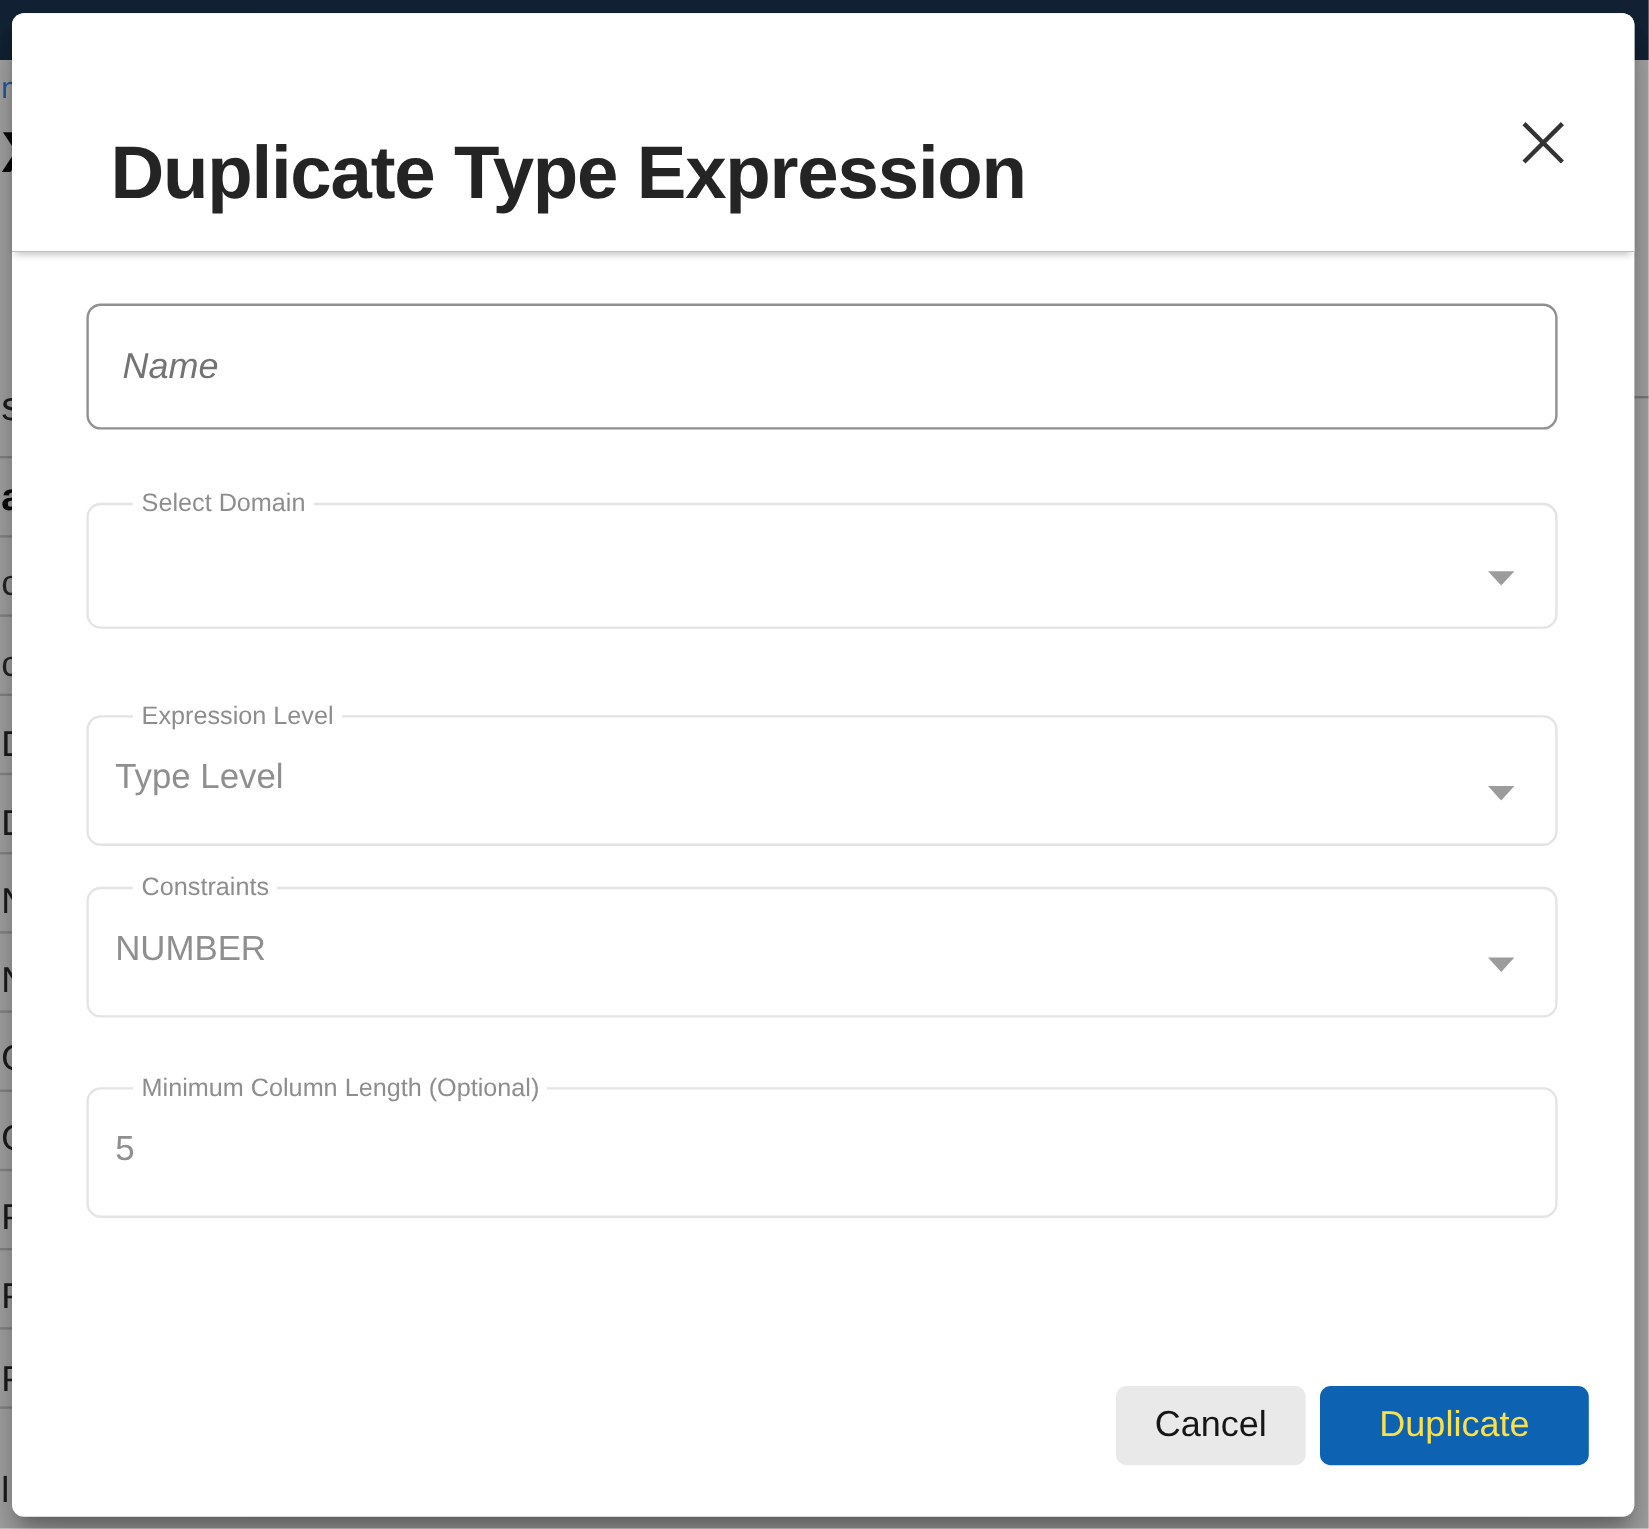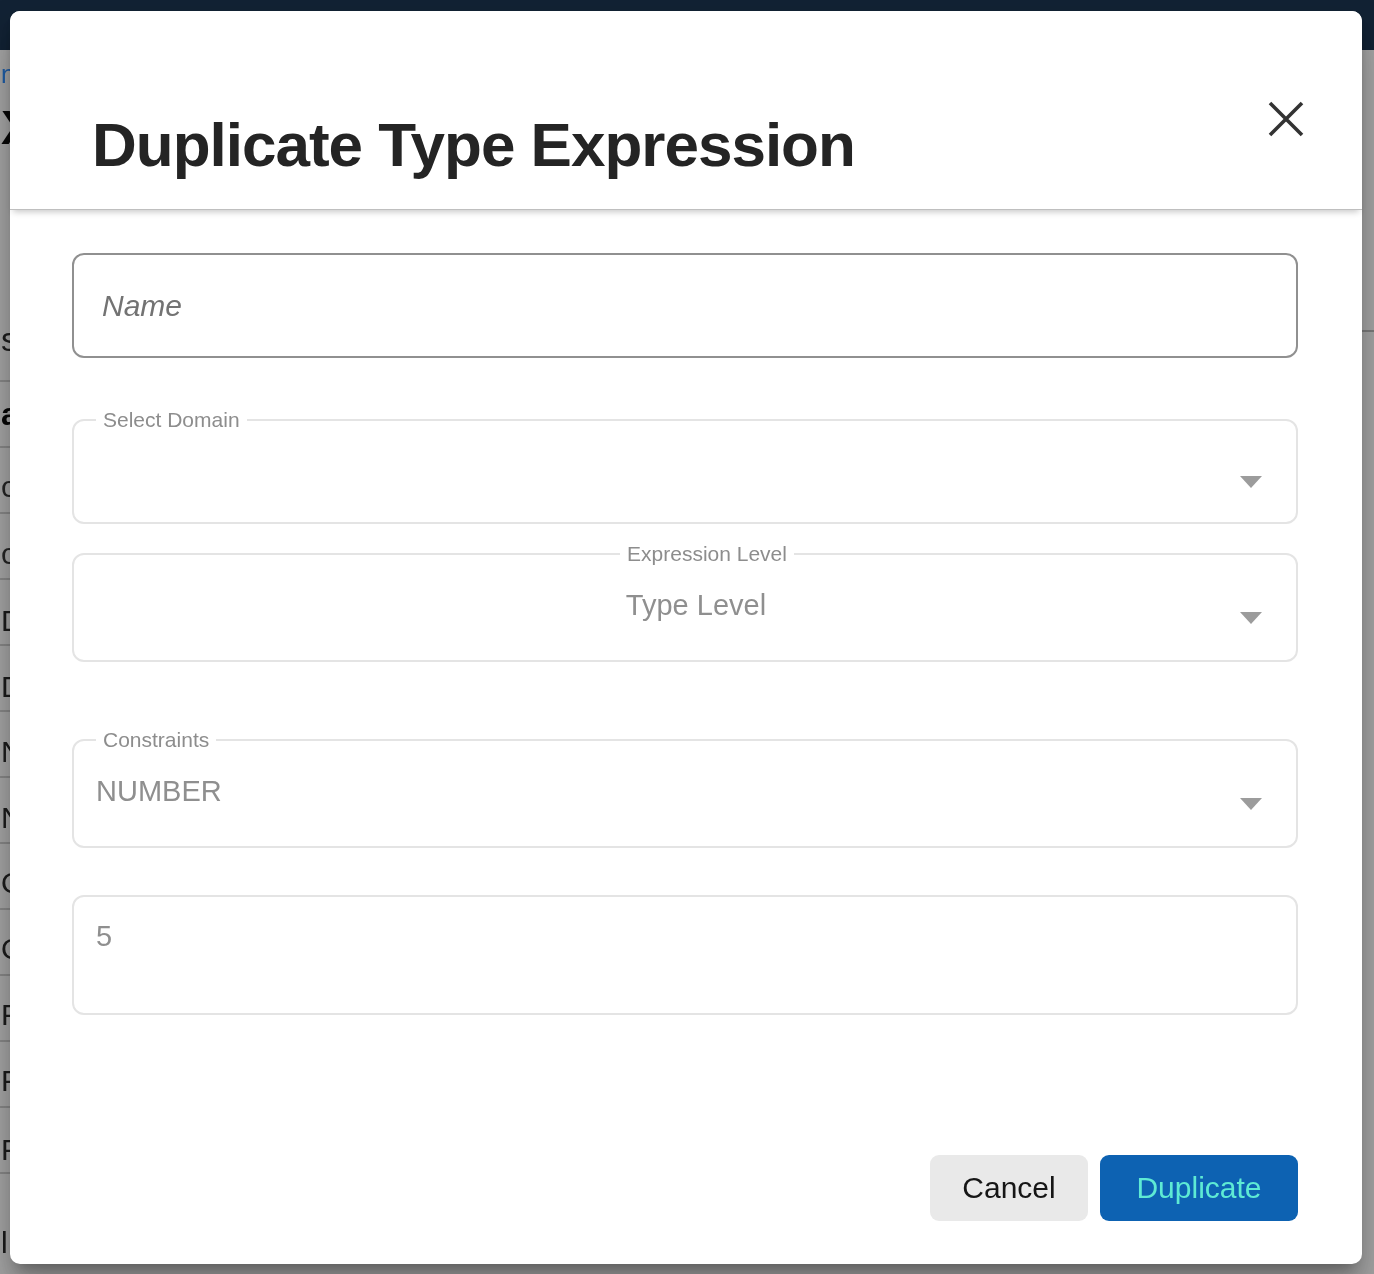--- a/index.html
+++ b/index.html
@@ -33,37 +33,37 @@
   .dialog-body { position:absolute; inset:0; }
 
   .name-input { position:absolute; left:62px; top:242px; width:1226px; height:105px;
                 border:2px solid #909090; border-radius:12px; outline:none;
                 font-family:"Liberation Sans", sans-serif;
                 font-size:30px; color:#3c3c3c; padding:0 28px; background:#fff;font-style:italic; }
   .name-input::placeholder { color:#737373; opacity:1; }
 
   fieldset.sel { position:absolute; left:62px; width:1226px;
                  border:2px solid #e4e4e4; border-radius:12px; background:#fff; }
-  fieldset.sel legend { font-size:21px; color:#8d8d8d; margin-left:22px; padding:0 7px;
+  fieldset.sel legend { font-size:21px; color:#8d8d8d; margin-left:37px; padding:0 7px;
                         line-height:24px; }
   .sel-value { margin:23px 0 0 22px; font-size:29px; color:#8f8f8f; }
   .caret { position:absolute; right:34px; top:50%; margin-top:-1px; width:0; height:0;
            border-left:11px solid transparent; border-right:11px solid transparent;
            border-top:12px solid #9c9c9c; }
 
   #field-domain      { top:397px; height:116px; }
-  #field-level       { top:531px; height:120px;text-align:center; }
+  #field-level       { top:574px; height:120px; }
   #field-constraints { top:717px; height:120px; }
   #field-minlength   { top:884px; height:120px; }
 
   .btn { position:absolute; top:1144px; height:66px; border:none; border-radius:9px;
          font-family:"Liberation Sans", sans-serif; font-size:30px; cursor:pointer;
          display:flex; align-items:center; justify-content:center; }
   .btn-cancel    { left:920px;  width:158px; background:#e9e9e9; color:#161616; }
-  .btn-duplicate { left:1090px; width:198px; background:#0d62b2; color:#5eead4; }
+  .btn-duplicate { left:1090px; width:224px; background:#0d62b2; color:#fde047; }
 </style>
 </head>
 <body>
 
 <div class="stage">
 
   <div class="underlay">
     <div class="topbar"></div>
 
     <span class="frag" style="top:62px;  font-size:25px; color:#2e8eff;">ng</span>
@@ -127,20 +127,21 @@
         <div class="caret"></div>
       </fieldset>
 
       <fieldset class="sel" id="field-constraints">
         <legend>Constraints</legend>
         <div class="sel-value">NUMBER</div>
         <div class="caret"></div>
       </fieldset>
 
       <fieldset class="sel" id="field-minlength">
+        <legend>Minimum Column Length (Optional)</legend>
         <div class="sel-value">5</div>
       </fieldset>
 
       <button class="btn btn-cancel">Cancel</button>
       <button class="btn btn-duplicate">Duplicate</button>
 
     </div>
   </div>
 </div>
 

